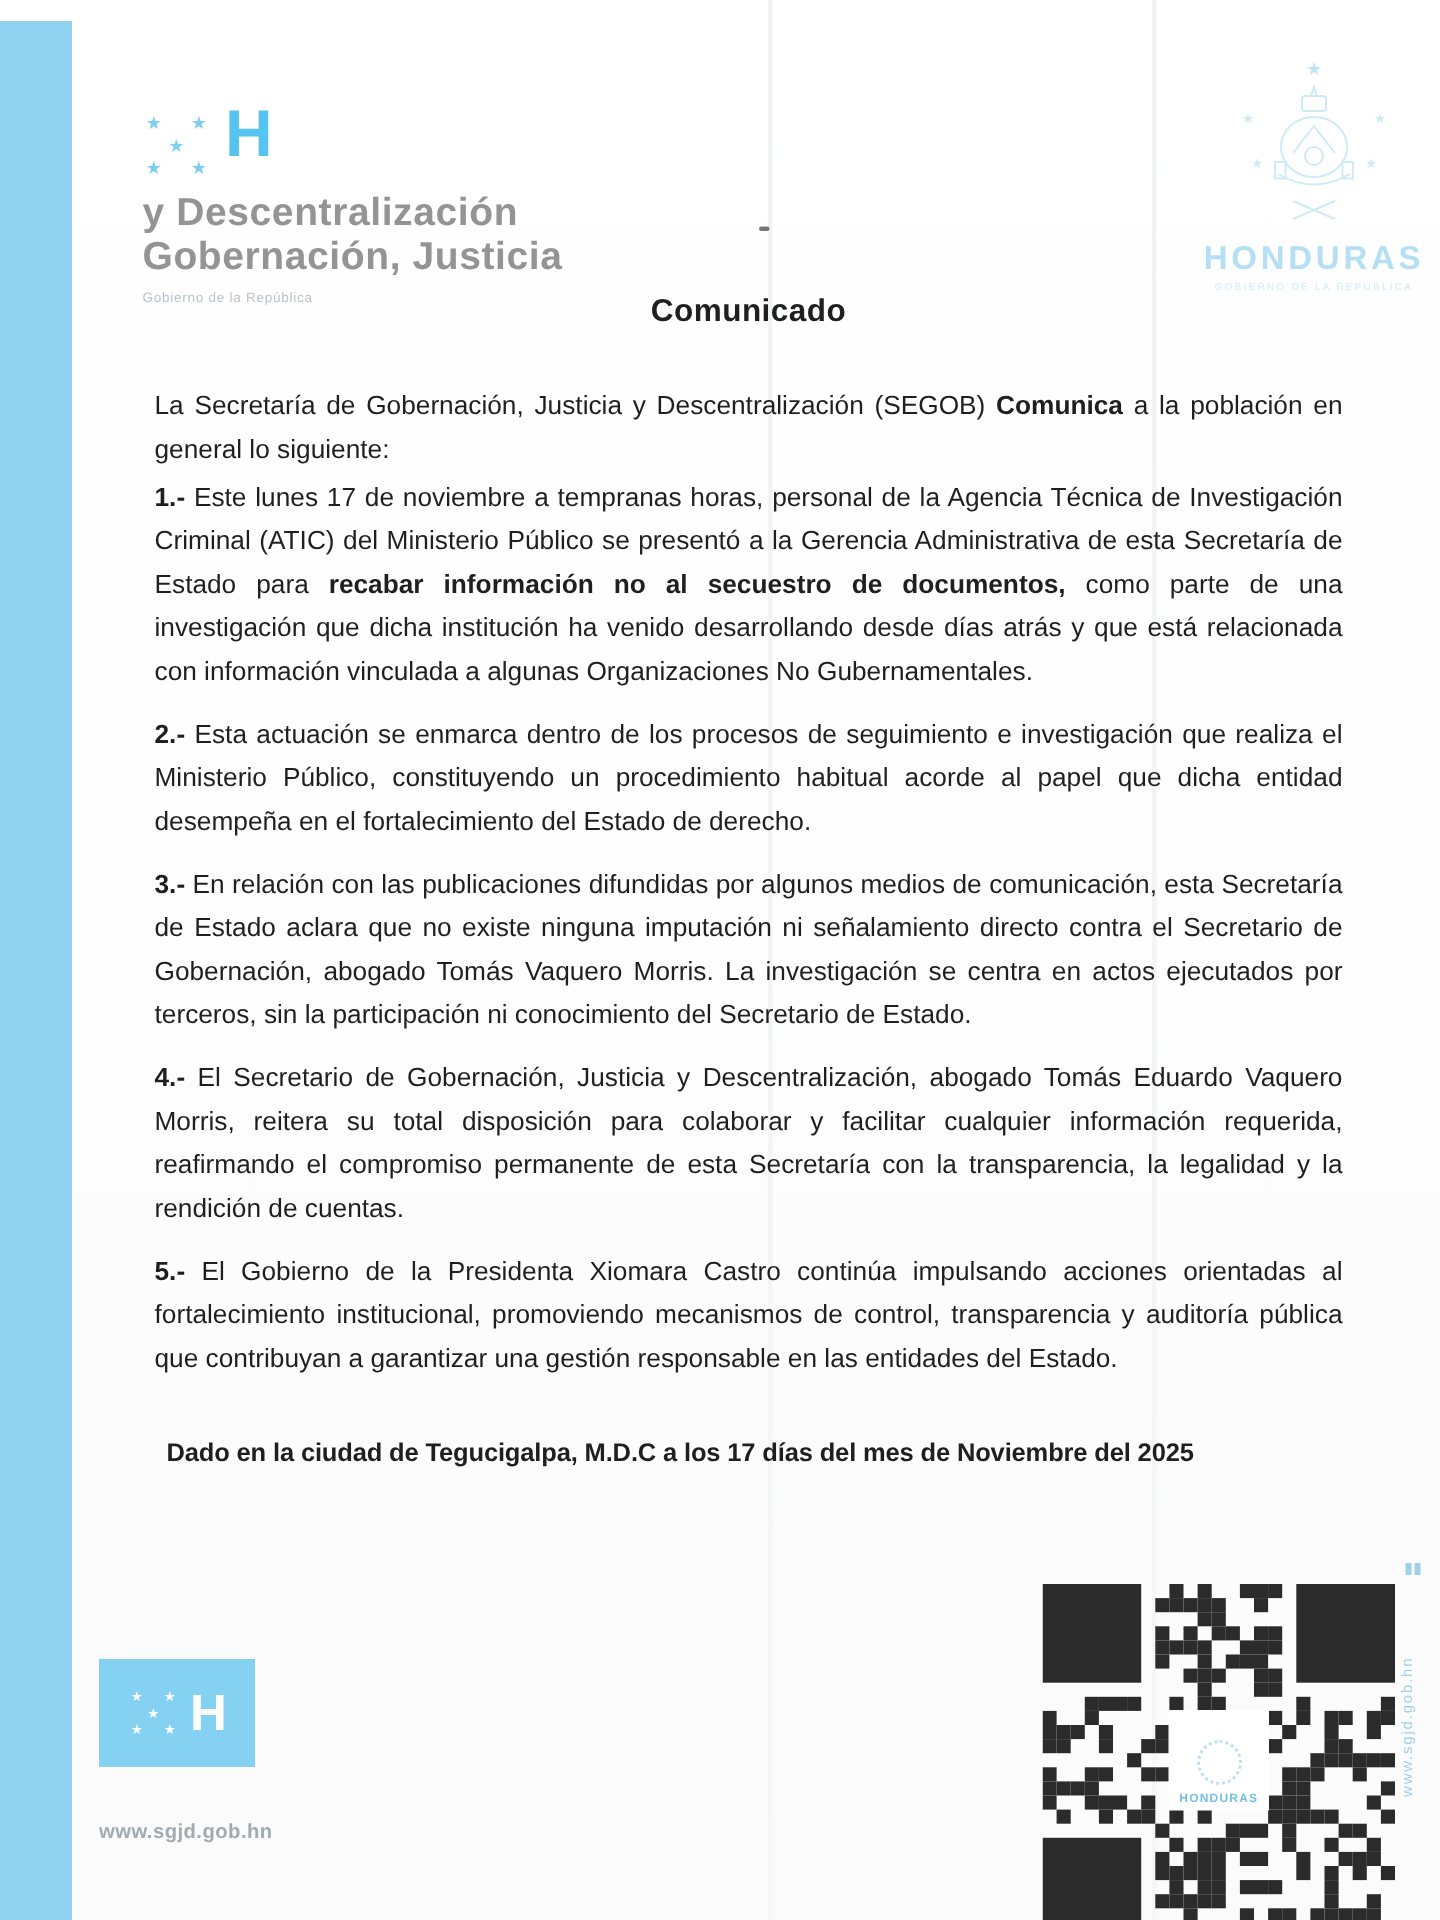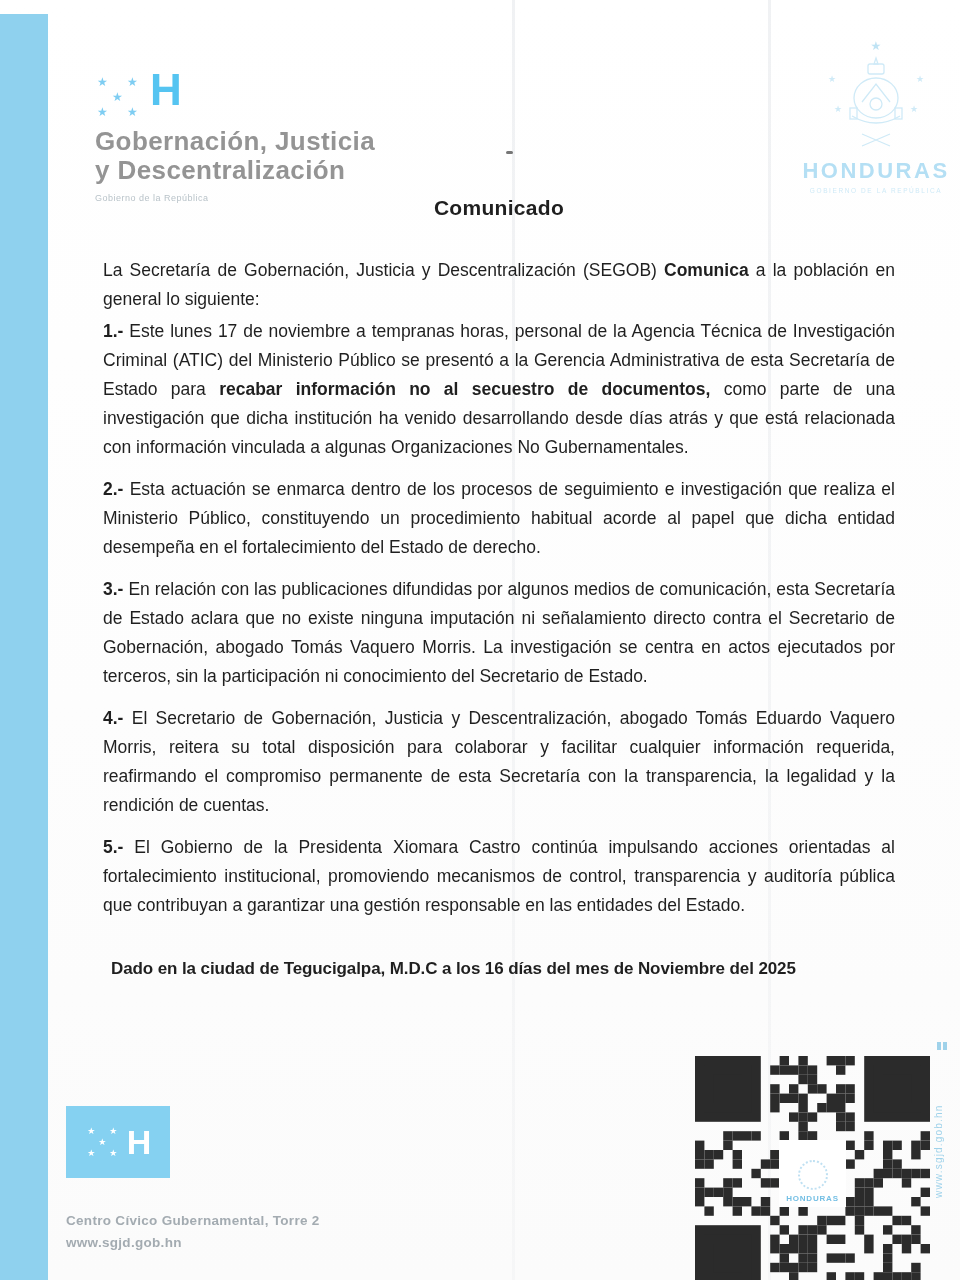--- a/index.html
+++ b/index.html
@@ -82,22 +82,22 @@
         <span class="blank">★</span>
           <span>★</span>
           <span class="blank">★</span>
         <span>★</span>
           <span class="blank">★</span>
           <span>★</span>
       </div>
       <div class="segob-h">H</div>
     </div>
     <div class="segob-text">
+      <div>y Descentralización</div>
       <div>Gobernación, Justicia</div>
-      <div>y Descentralización</div>
     </div>
     <div class="segob-tagline">Gobierno de la República</div>
   </div>
 
   <div class="hn-logo">
     <div class="hn-star-top">★</div>
     <div class="hn-crest-wrap">
       <span class="s" style="left:2px;top:22px;">★</span>
       <span class="s" style="right:2px;top:22px;">★</span>
       <span class="s" style="left:8px;top:52px;">★</span>
@@ -119,21 +119,21 @@
   </div>
 
   <main class="doc-body">
     <h1 class="doc-title">Comunicado</h1>
     <p class="intro"><span>La Secretaría de Gobernación, Justicia y Descentralización (SEGOB) </span><span style="font-weight: 700;">Comunica</span><span> a la población en general lo siguiente:</span></p>
     <p><span style="font-weight: 700;">1.- </span><span>Este lunes 17 de noviembre a tempranas horas, personal de la Agencia Técnica de Investigación Criminal (ATIC) del Ministerio Público se presentó a la Gerencia Administrativa de esta Secretaría de Estado para </span><span style="font-weight: 700;">recabar información no al secuestro de documentos,</span><span> como parte de una investigación que dicha institución ha venido desarrollando desde días atrás y que está relacionada con información vinculada a algunas Organizaciones No Gubernamentales.</span></p>
     <p><span style="font-weight: 700;">2.- </span><span>Esta actuación se enmarca dentro de los procesos de seguimiento e investigación que realiza el Ministerio Público, constituyendo un procedimiento habitual acorde al papel que dicha entidad desempeña en el fortalecimiento del Estado de derecho.</span></p>
     <p><span style="font-weight: 700;">3.- </span><span>En relación con las publicaciones difundidas por algunos medios de comunicación, esta Secretaría de Estado aclara que no existe ninguna imputación ni señalamiento directo contra el Secretario de Gobernación, abogado Tomás Vaquero Morris.  La investigación se centra en actos ejecutados por terceros, sin la participación ni conocimiento del Secretario de Estado.</span></p>
     <p><span style="font-weight: 700;">4.- </span><span>El Secretario de Gobernación, Justicia y Descentralización, abogado Tomás Eduardo Vaquero Morris, reitera su total disposición para colaborar y facilitar cualquier información requerida, reafirmando el compromiso permanente de esta Secretaría con la transparencia, la legalidad y la rendición de cuentas.</span></p>
     <p><span style="font-weight: 700;">5.- </span><span>El Gobierno de la Presidenta Xiomara Castro continúa impulsando acciones orientadas al fortalecimiento institucional, promoviendo mecanismos de control, transparencia y auditoría pública que contribuyan a garantizar una gestión responsable en las entidades del Estado.</span></p>
-    <p class="dateline">Dado en la ciudad de Tegucigalpa, M.D.C a los 16 días del mes de Noviembre del 2025</p>
+    <p class="dateline">Dado en la ciudad de Tegucigalpa, M.D.C a los 17 días del mes de Noviembre del 2025</p>
   </main>
 
   <div class="qr">
     <svg id="qr-svg" viewBox="0 0 235 235">
         <rect x="84.6" y="0.0" width="9.4" height="9.4"></rect>
         <rect x="103.4" y="0.0" width="9.4" height="9.4"></rect>
         <rect x="131.6" y="0.0" width="9.4" height="9.4"></rect>
         <rect x="141.0" y="0.0" width="9.4" height="9.4"></rect>
         <rect x="150.4" y="0.0" width="9.4" height="9.4"></rect>
         <rect x="75.2" y="9.4" width="9.4" height="9.4"></rect>
@@ -342,17 +342,16 @@
         <span>★</span>
         <span class="blank">★</span>
       <span>★</span>
         <span class="blank">★</span>
         <span>★</span>
     </div>
     <div class="footer-h">H</div>
   </div>
 
   <div class="footer-address">
-    <div>Centro Cívico Gubernamental, Torre 2</div>
     <div>www.sgjd.gob.hn</div>
   </div>
 
 </div>
 
 </body></html>

